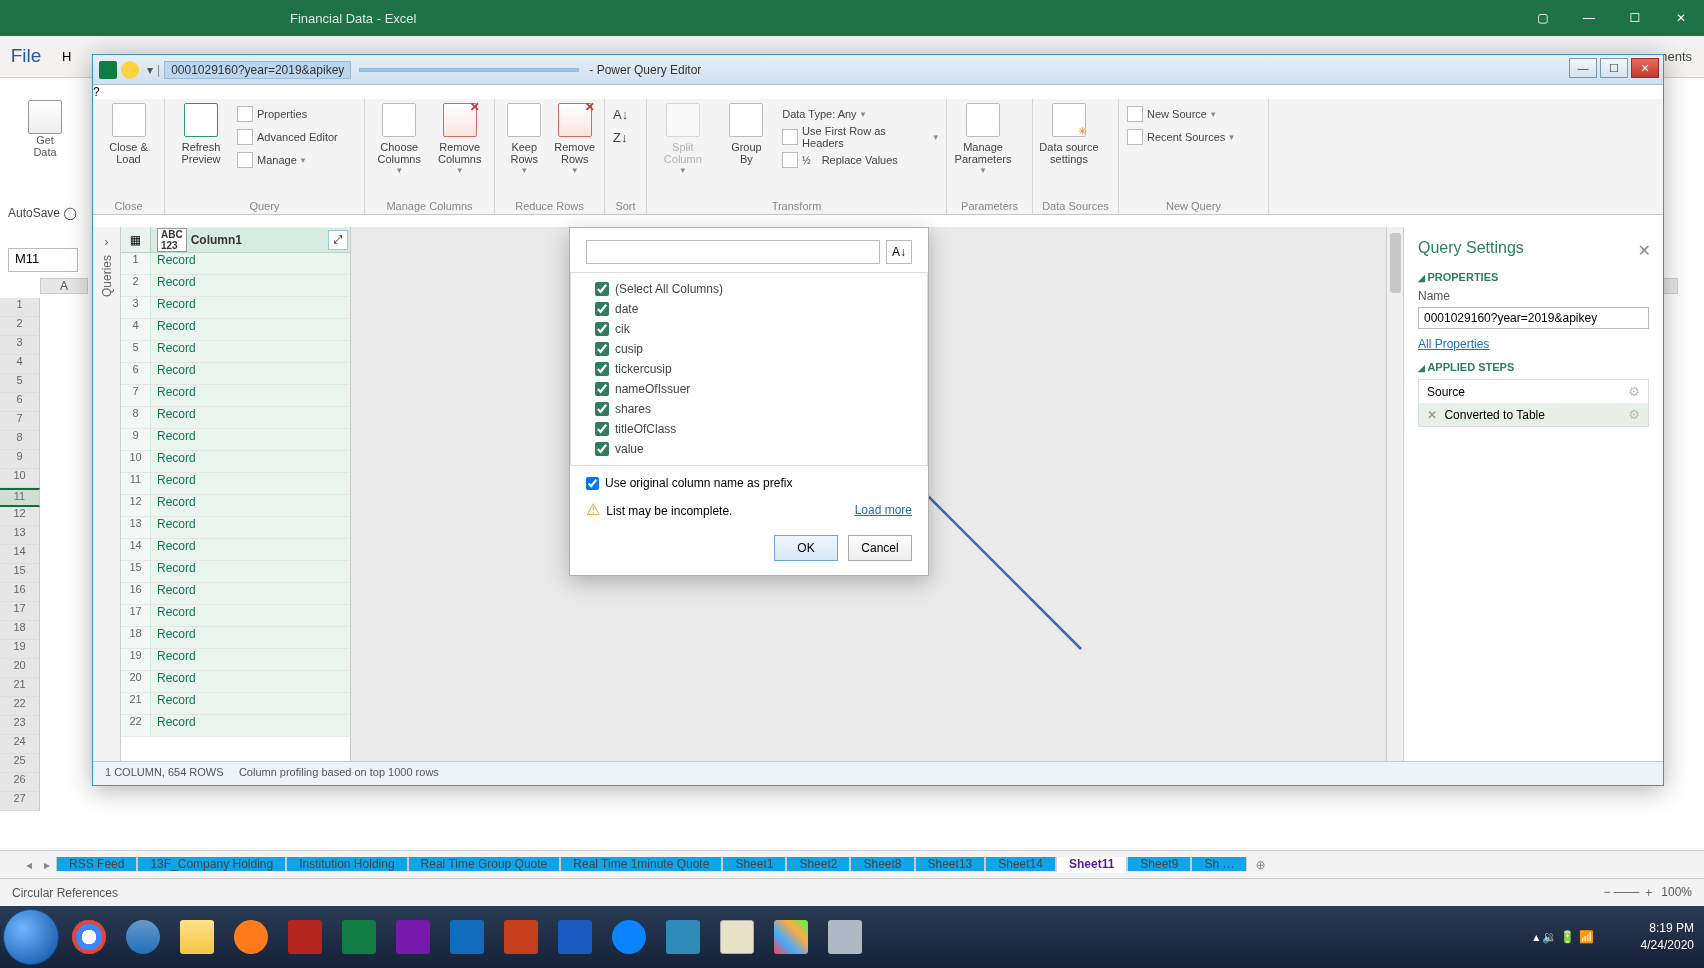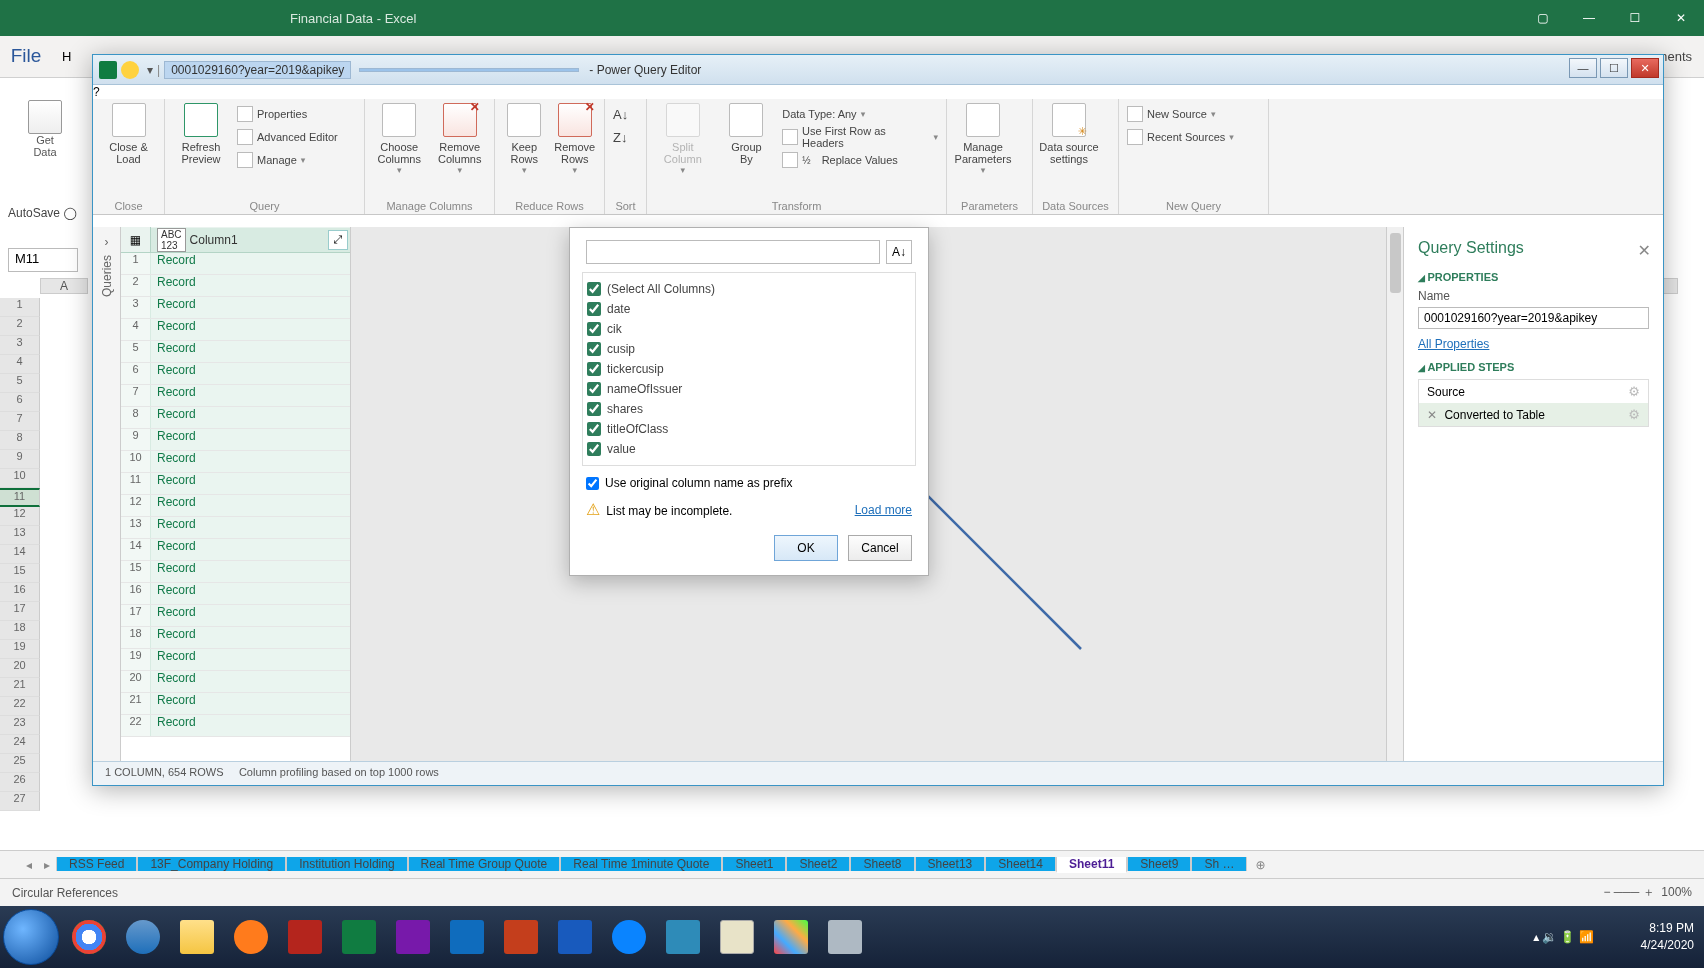--- a/index.html
+++ b/index.html
@@ -83,21 +83,21 @@
 
 
 .pq-body { position: absolute; top: 172px; bottom: 24px; left: 0; right: 0; background: #e9e9e9; display: flex; }
 .pq-queries { width: 28px; background: #f4f4f4; border-right: 1px solid #ccc; display: flex; align-items: flex-start; justify-content: center; padding-top: 8px; }
 .pq-queries span { writing-mode: vertical-rl; transform: rotate(180deg); font-size: 12px; color: #666; }
 .pq-queries .chev { position:absolute; top:8px; font-size:12px; color:#666; }
 
 .pq-grid { flex: 0 0 230px; background: #fff; border-right: 1px solid #ccc; display:flex; flex-direction:column; }
 .pq-grid-hdr { height: 26px; background: #eaf3ef; border-bottom: 1px solid #b4d4c6; display:flex; align-items:center; position:relative; }
 .pq-grid-hdr .cornr { width:30px; border-right:1px solid #b4d4c6; height:100%; display:flex; align-items:center; justify-content:center; }
-.pq-grid-hdr .colh { flex:1; display:flex; align-items:center; gap:4px; padding:0 6px; font-weight:400; font-size:12px; color:#333; background: #d8ebe2; }
+.pq-grid-hdr .colh { flex:1; display:flex; align-items:center; gap:4px; padding:0 6px; font-weight:700; font-size:12px; color:#333; background: #d8ebe2; }
 .pq-grid-hdr .expand { position:absolute; right:2px; width:20px; height:20px; border:1px solid #9cc; background:#fff; display:flex; align-items:center; justify-content:center; font-size:11px; }
 .pq-grid-rows { flex:1; overflow:hidden; }
 .pq-grid-rows .r { height:22px; display:flex; border-bottom:1px solid #e6e6e6; }
 .pq-grid-rows .r .rn { width:30px; text-align:center; font-size:11px; color:#666; border-right:1px solid #d8ebe2; background:#f2f8f5; }
 .pq-grid-rows .r .rv { flex:1; padding:0 6px; font-size:12px; color:#117a49; background:#eaf5f0; }
 
 .pq-canvas { flex:1; position:relative; background:#e9e9e9; }
 .pq-scroll { position:absolute; right:-1px; top:0; bottom:0; width:18px; background:#f0f0f0; border-left:1px solid #ccc; }
 .pq-scroll .thumb { position:absolute; top:6px; left:3px; right:3px; height:60px; background:#c8c8c8; border-radius:3px; }
 
@@ -117,21 +117,21 @@
 .pq-settings .step .delx { color:#888; margin-right:4px; }
 
 
 .pq-status { position:absolute; bottom:0; left:0; right:0; height:24px; background:#eef3f7; border-top:1px solid #b9cfdf; font-size:11px; color:#555; padding:4px 12px; }
 
 
 .popup { position:absolute; left:218px; top:0; width:360px; background:#fff; border:1px solid #b0b0b0; box-shadow:0 6px 20px rgba(0,0,0,.25); z-index:50; }
 .popup .search-row { display:flex; padding:12px 16px 8px 16px; gap:6px; }
 .popup .search-row input { flex:1; border:1px solid #bbb; height:24px; padding:0 6px; }
 .popup .search-row .sort { width:26px; height:24px; border:1px solid #bbb; background:#fff; display:flex; align-items:center; justify-content:center; font-size:12px; }
-.popup .list { border:1px solid #ddd; margin:0 12px; padding:6px 0; }
+.popup .list { border:1px solid #ddd; margin:0 0; padding:6px 20px; }
 .popup .chk { display:flex; align-items:center; gap:6px; padding:3px 4px; font-size:12px; color:#444; }
 .popup .chk input { width:14px; height:14px; accent-color:#2e7d5b; }
 .popup .prefix { padding:10px 16px 4px 16px; font-size:12px; display:flex; align-items:center; gap:6px; }
 .popup .warn { padding:6px 16px; font-size:12px; display:flex; align-items:center; justify-content:space-between; }
 .popup .warn .tri { color:#e3a21a; font-size:16px; margin-right:6px; }
 .popup .warn a { color:#1e6fba; }
 .popup .btns { display:flex; justify-content:flex-end; gap:10px; padding:10px 16px 14px 16px; }
 .popup .btns button { width:64px; height:26px; border:1px solid #aaa; background:linear-gradient(#fdfdfd,#ececec); font-size:12px; }
 .popup .btns button.ok { border:1px solid #6fa5d8; background:linear-gradient(#eef6fd,#d7e8f7); }
 

